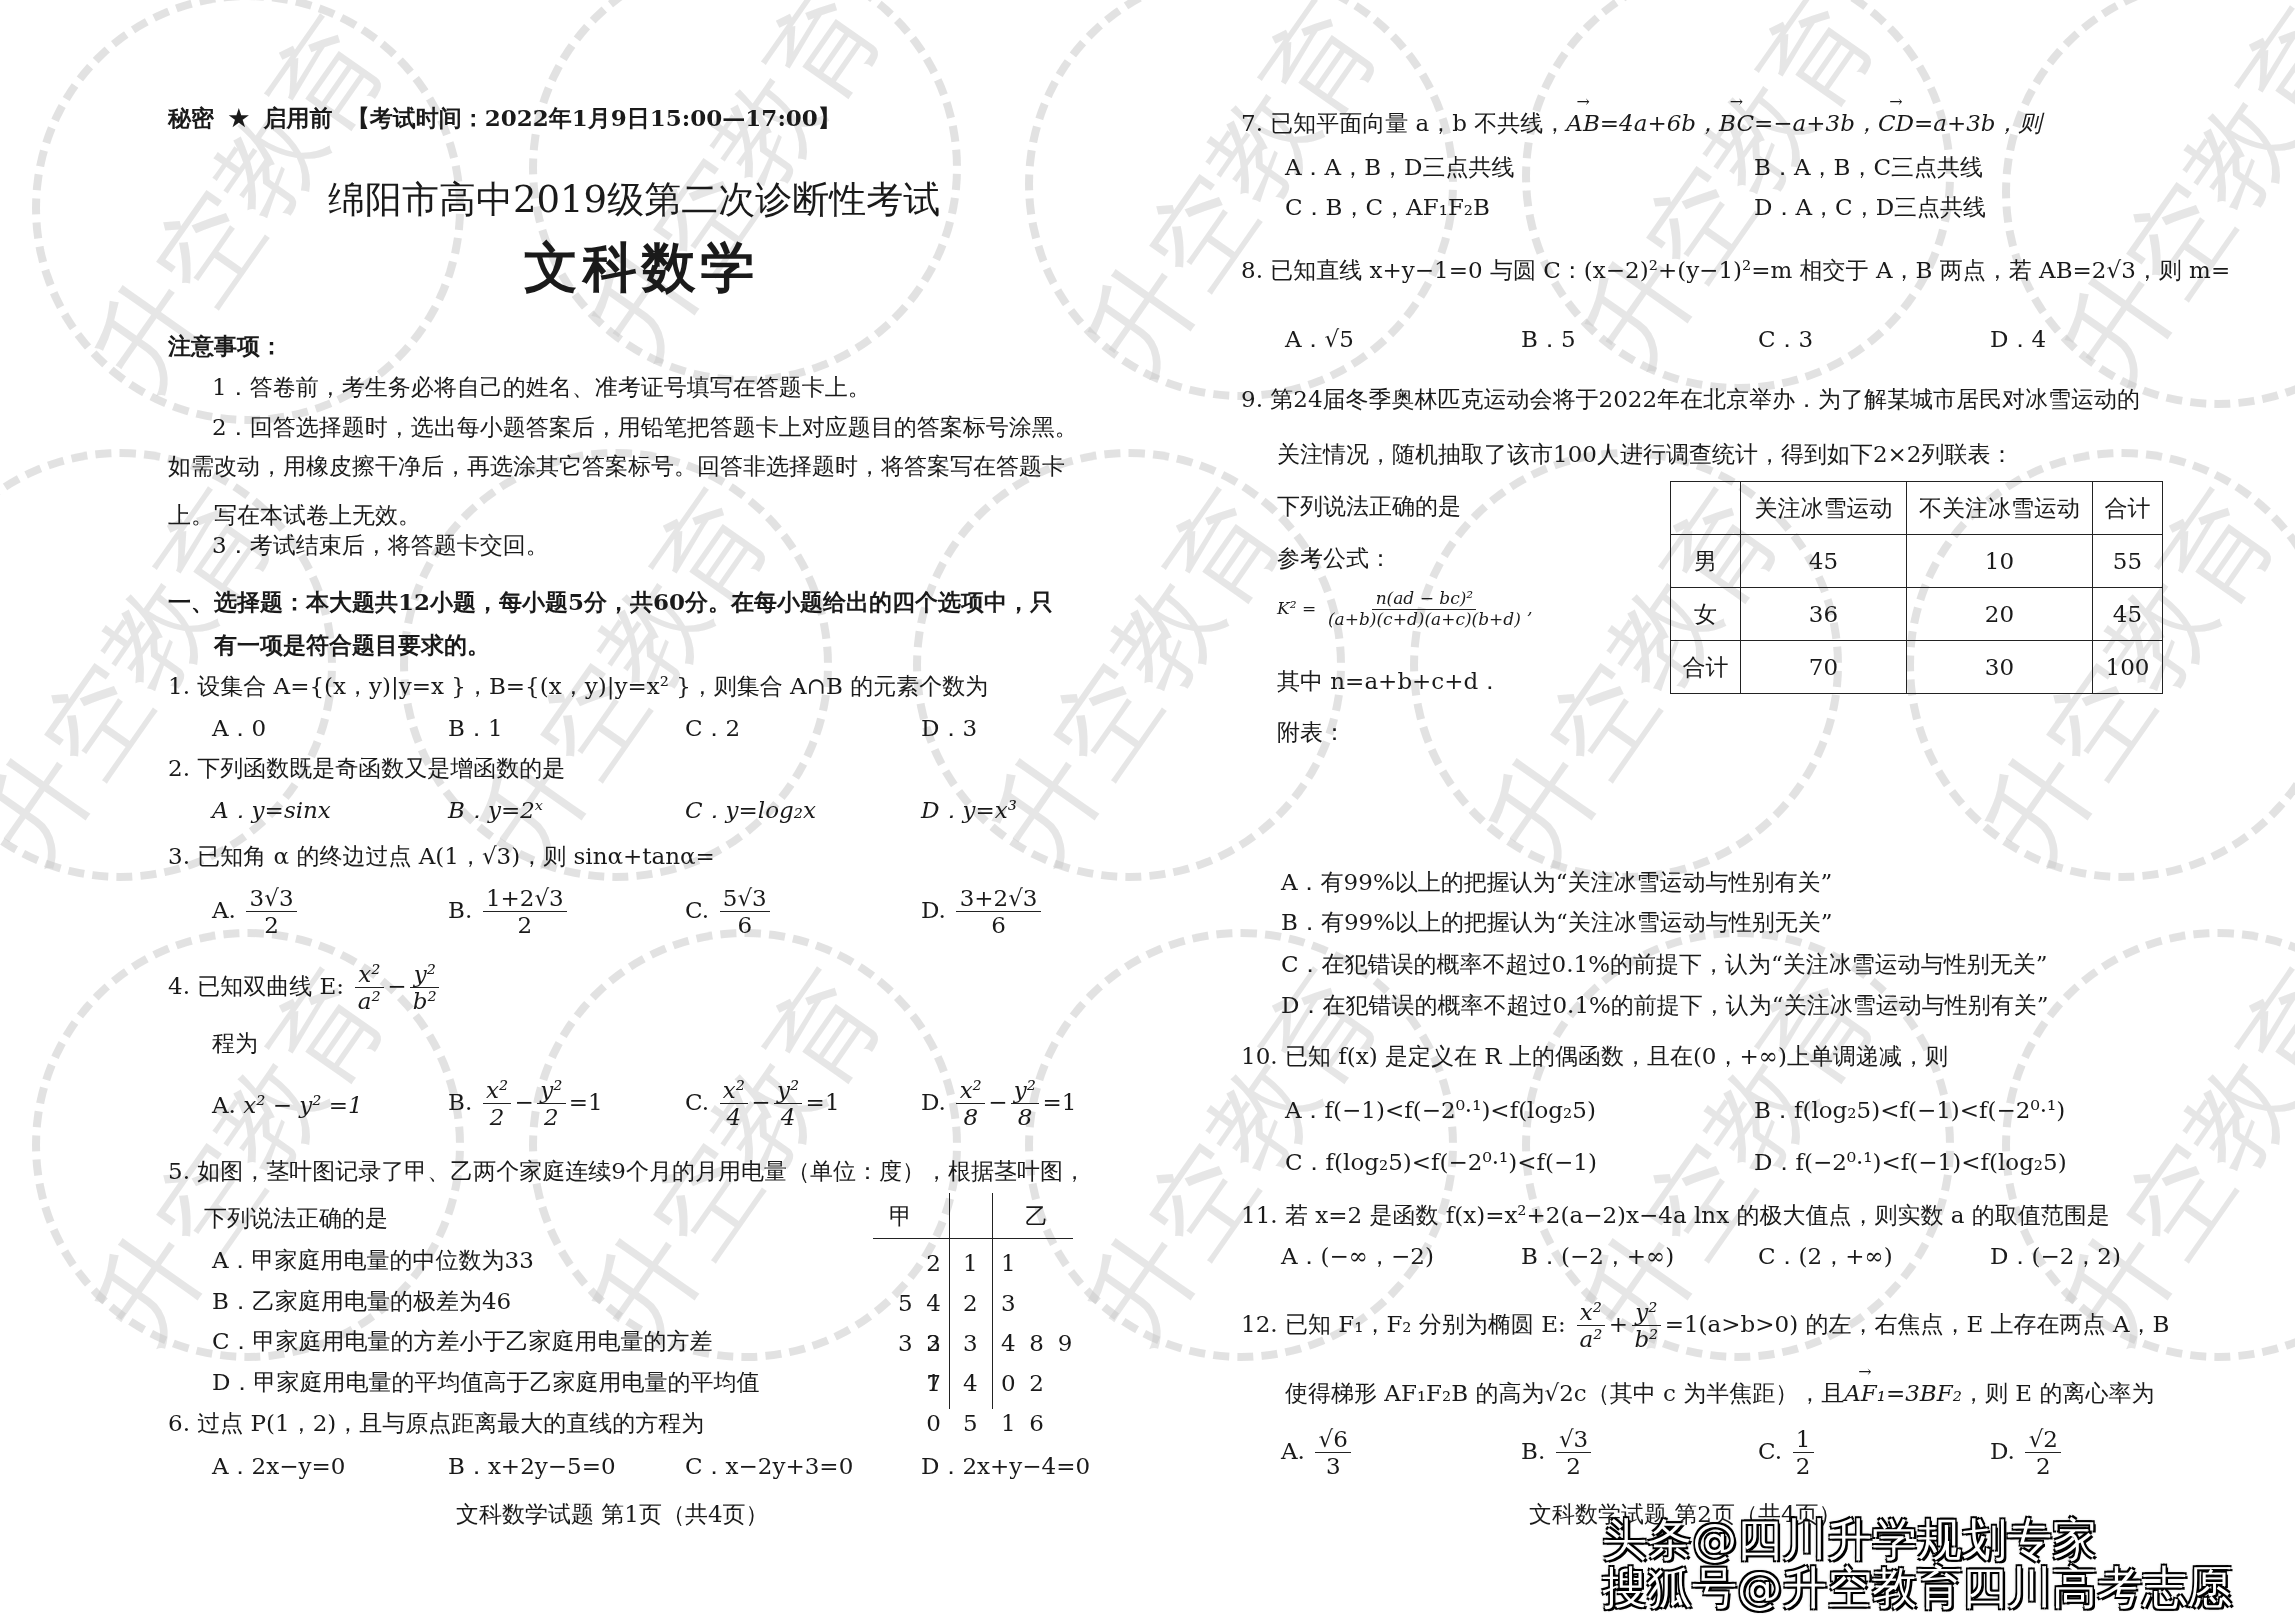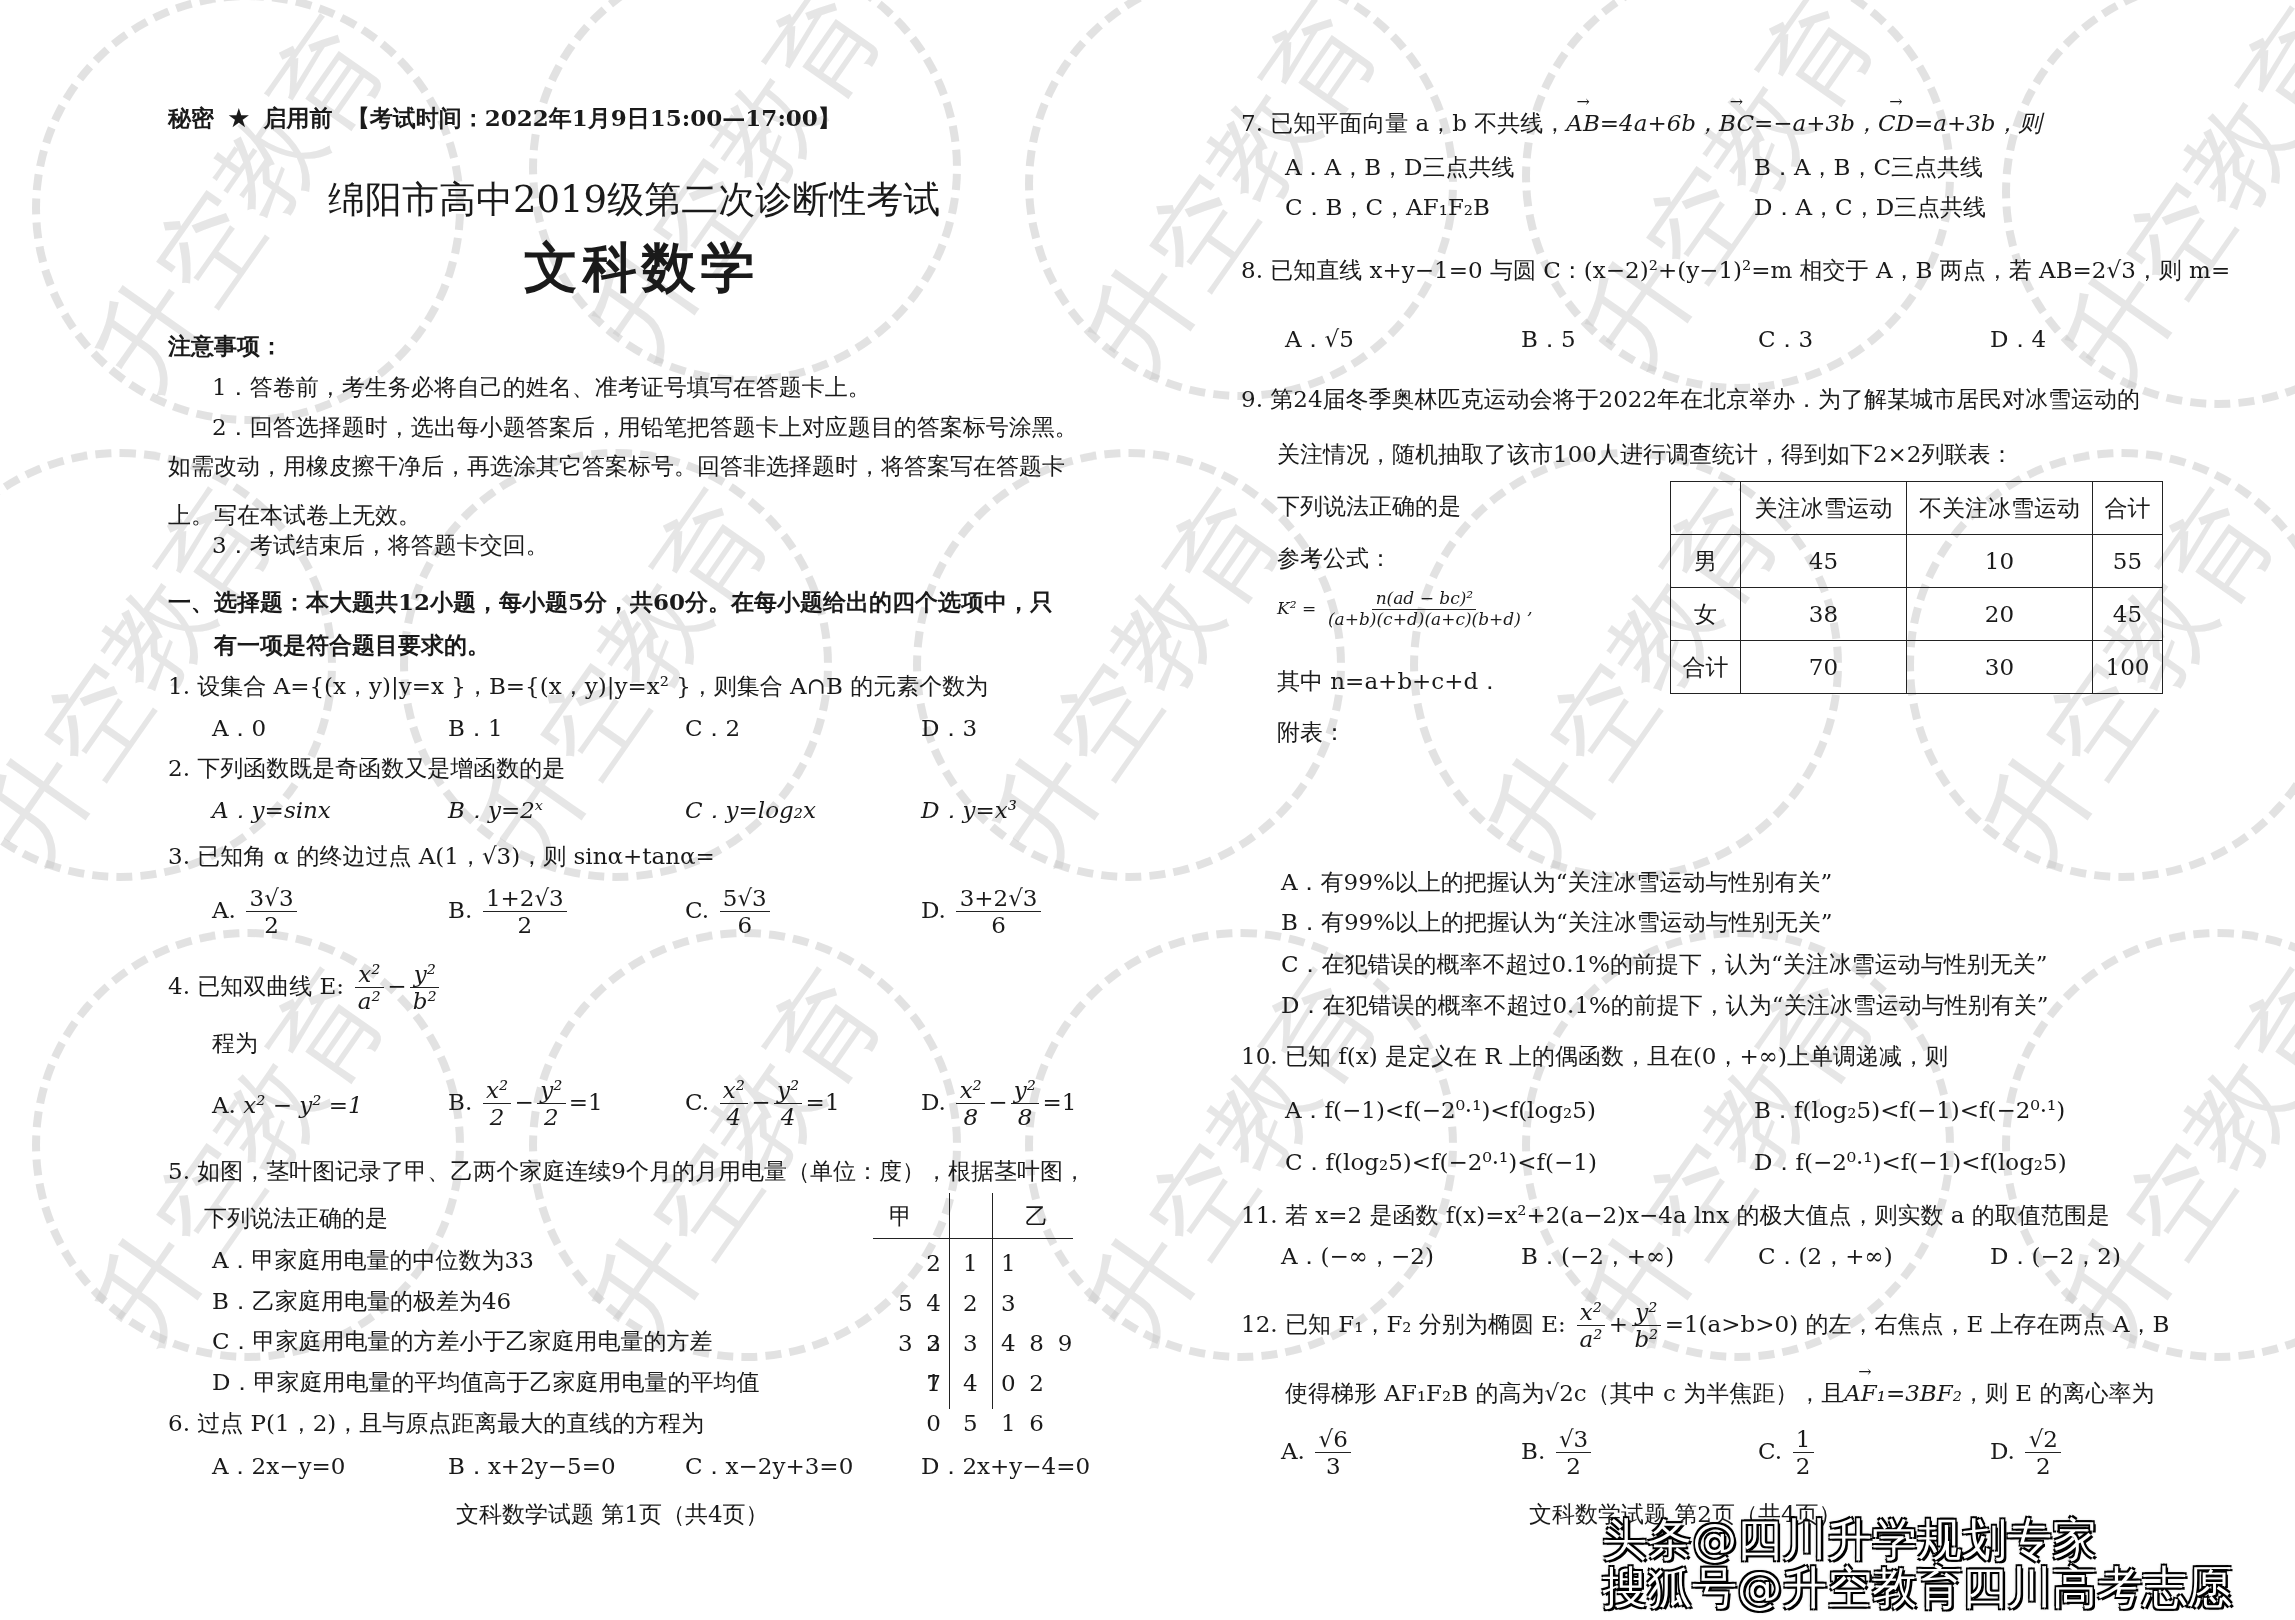--- a/index.html
+++ b/index.html
@@ -283,21 +283,21 @@
       <td style="width:67px">合计</td>
     </tr>
     <tr style="height:53px">
       <td>男</td>
       <td>45</td>
       <td>10</td>
       <td>55</td>
     </tr>
     <tr style="height:53px">
       <td>女</td>
-      <td>38</td>
+      <td>36</td>
       <td>20</td>
       <td>45</td>
     </tr>
     <tr style="height:53px">
       <td>合计</td>
       <td>70</td>
       <td>30</td>
       <td>100</td>
     </tr>
   </tbody>

